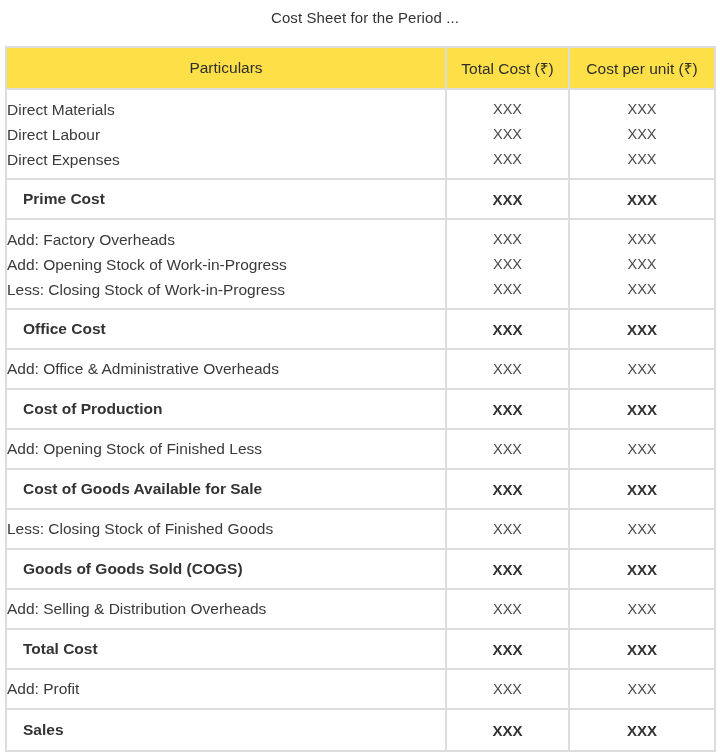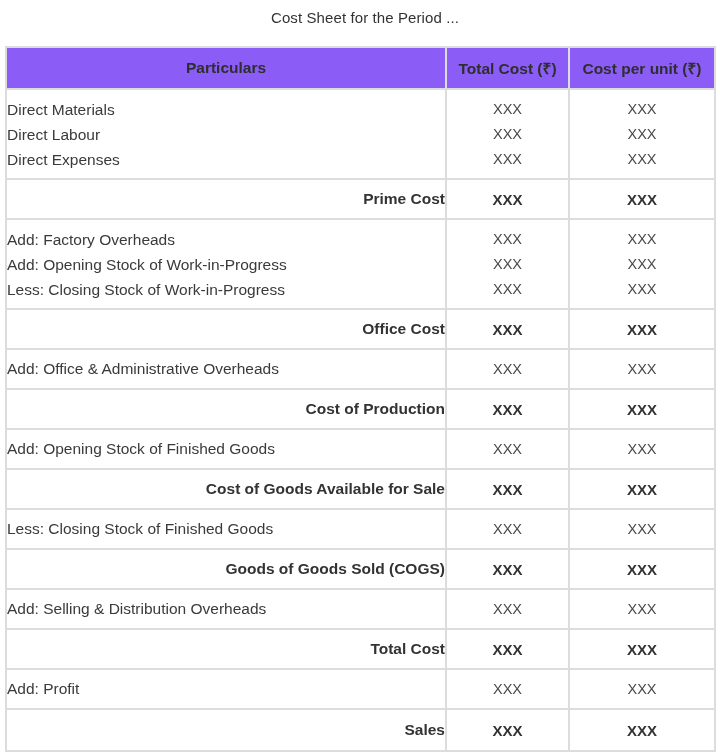--- a/index.html
+++ b/index.html
@@ -37,23 +37,23 @@
     table.cost-sheet col.c1 { width: 440px; }
     table.cost-sheet col.c2 { width: 123px; }
     table.cost-sheet col.c3 { width: 146px; }
     table.cost-sheet th,
     table.cost-sheet td {
       border: 2px solid #dcdcdc;
       padding: 0;
       vertical-align: middle;
     }
     table.cost-sheet thead th {
-      background: #8b5cf6;
+      background: #fde047;
       height: 40px;
-      font-weight: bold;
+      font-weight: normal;
       color: #2e2e2e;
       text-align: center;
       font-size: 15.5px;
     }
     td.particulars {
       text-align: left;
       padding-left: 8px;
     }
     td.num {
       text-align: center;
@@ -70,22 +70,22 @@
     tr.single td {
       height: 38px;
       margin-left: 16px;
     }
     tr.subtotal td {
       height: 38px;
       font-weight: bold;
       color: #333333;
     }
     tr.subtotal td.particulars {
-      text-align: right;
-      padding-left: 4px;
+      text-align: left;
+      padding-left: 16px;
     }
     tr.subtotal td.num {
       font-size: 15px;
     }
     tr.last td { height: 40px; }
   </style>
 </head>
 <body>
 
 <div class="title">Cost Sheet for the Period ...</div>
@@ -159,21 +159,21 @@
       <td class="num">XXX</td>
     </tr>
 
     <tr class="subtotal">
       <td class="particulars">Cost of Production</td>
       <td class="num">XXX</td>
       <td class="num">XXX</td>
     </tr>
 
     <tr class="single">
-      <td class="particulars">Add: Opening Stock of Finished Goods</td>
+      <td class="particulars">Add: Opening Stock of Finished Less</td>
       <td class="num">XXX</td>
       <td class="num">XXX</td>
     </tr>
 
     <tr class="subtotal">
       <td class="particulars">Cost of Goods Available for Sale</td>
       <td class="num">XXX</td>
       <td class="num">XXX</td>
     </tr>
 

